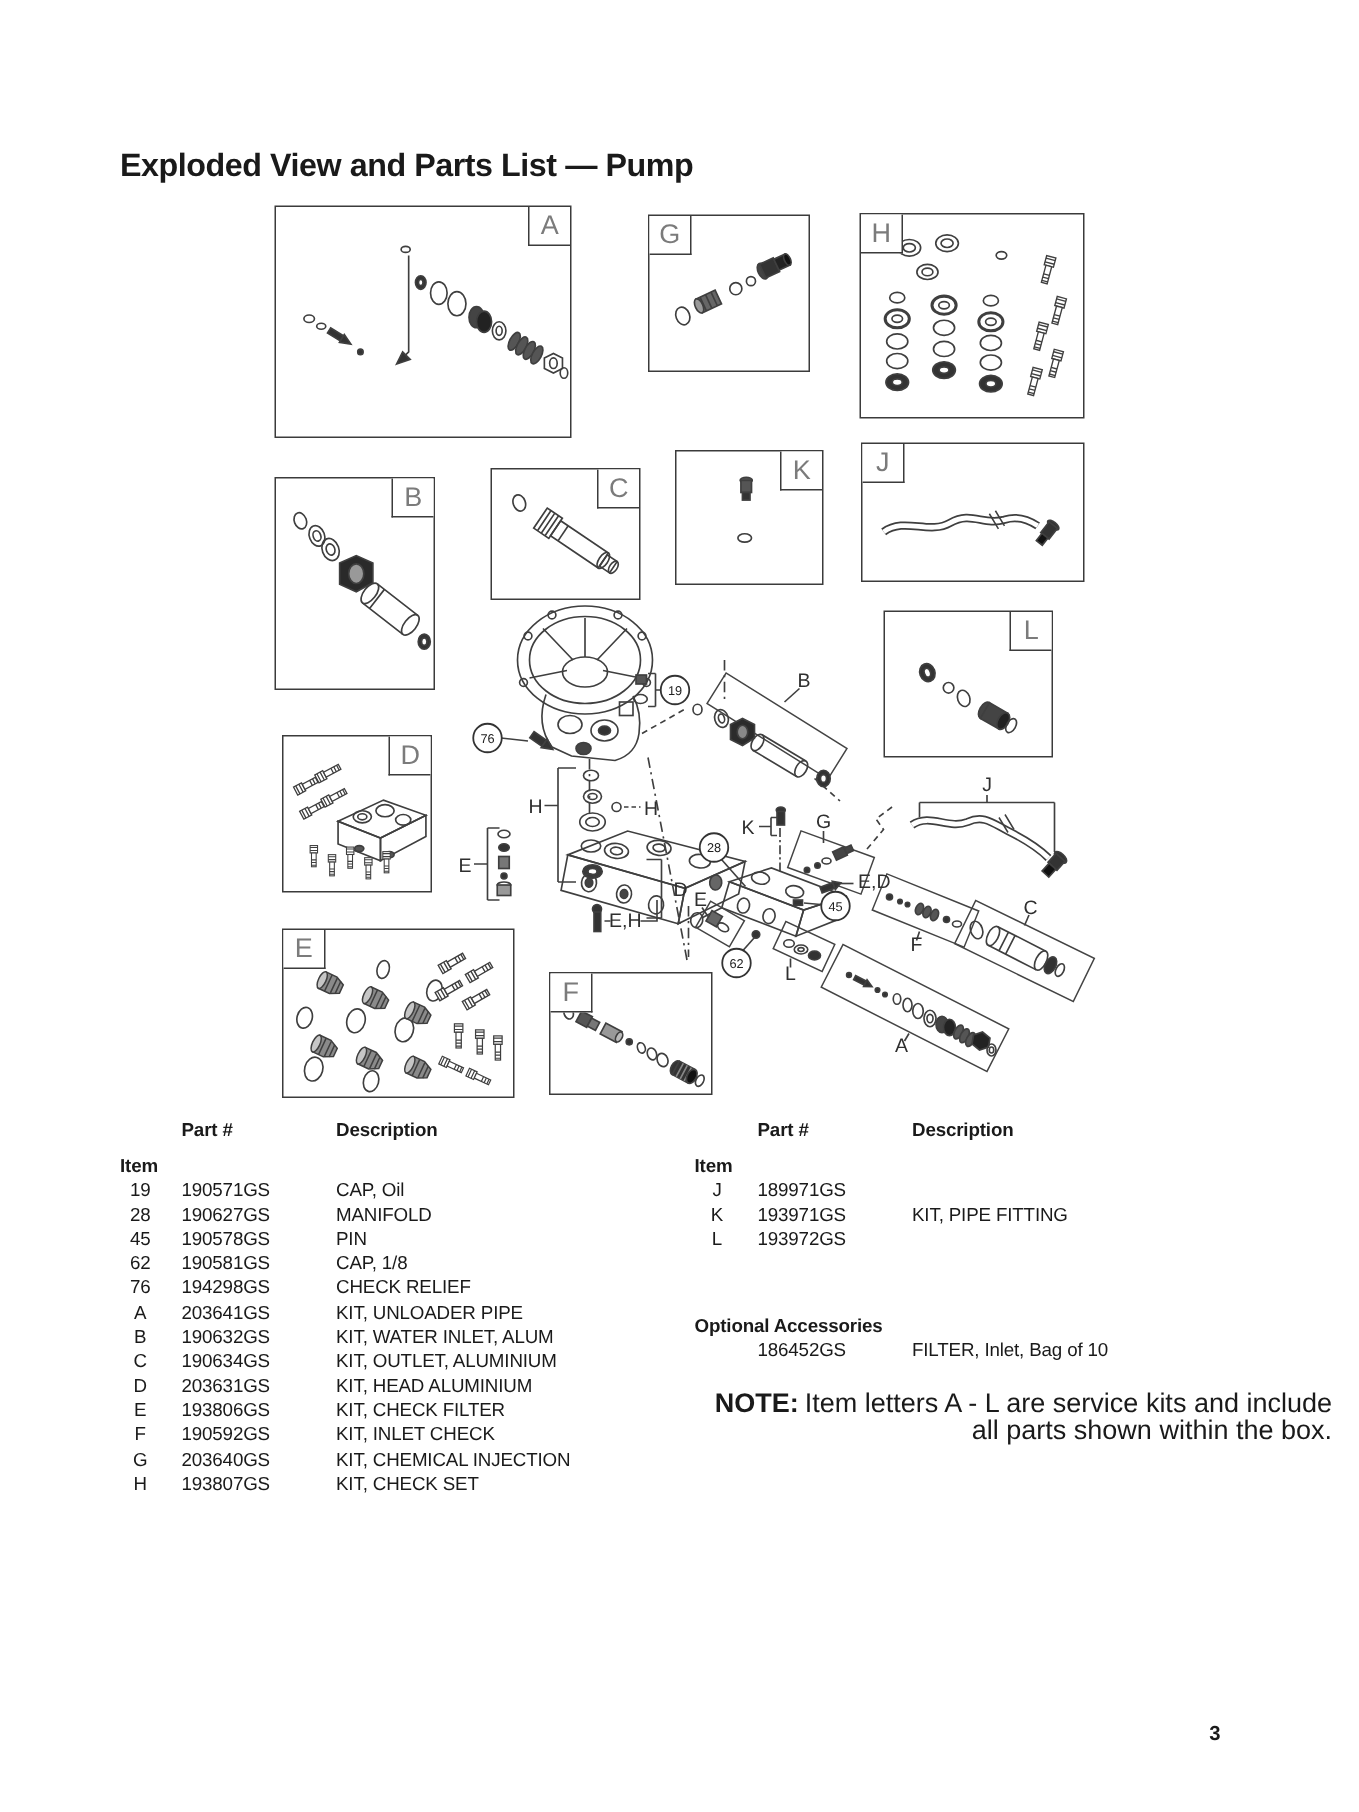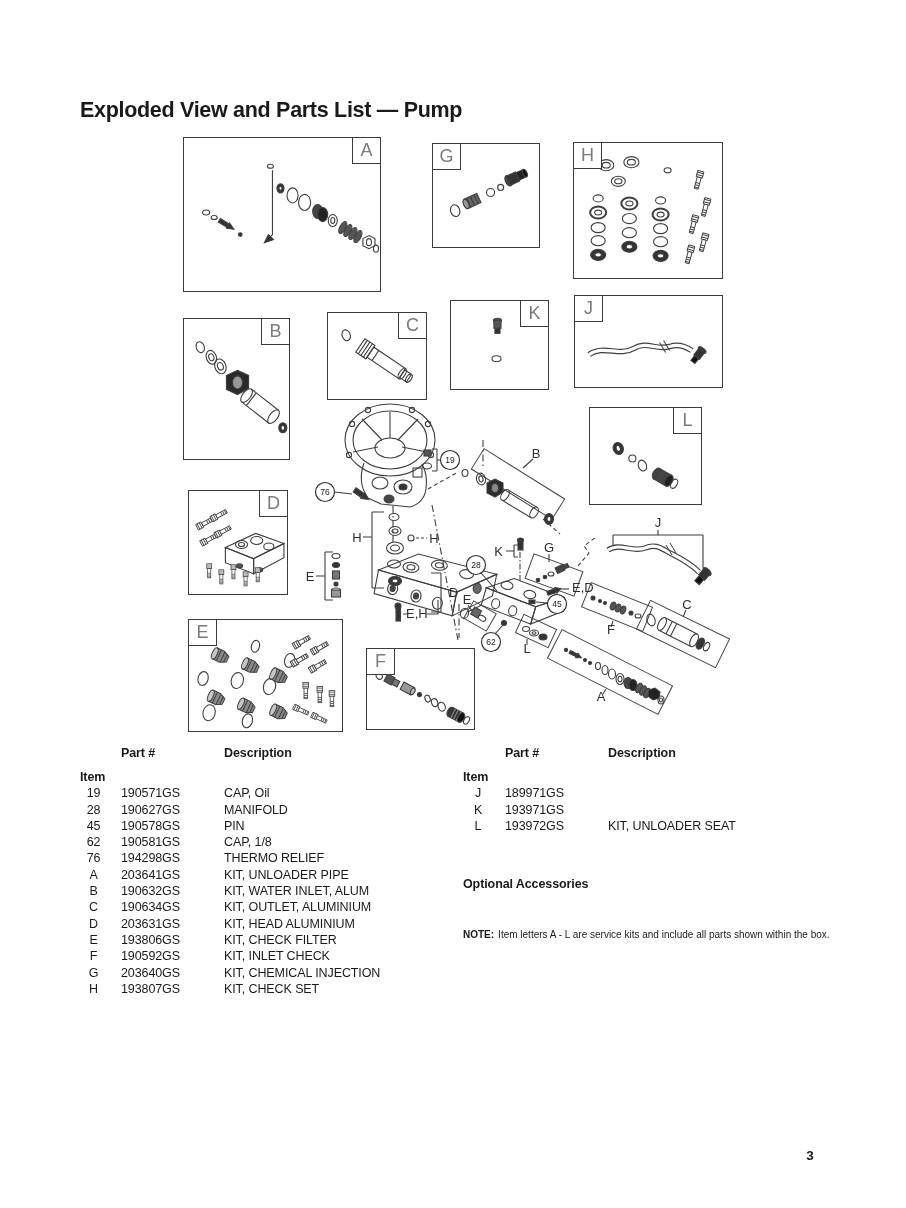--- a/index.html
+++ b/index.html
@@ -20,21 +20,21 @@
   .co-let{font-size:13px;fill:#2f2f2f;}
   
   .ptable{position:absolute;font-size:12.5px;line-height:16.3px;letter-spacing:-0.1px;}
   .prow{display:grid;}
   .ptable.left .prow{grid-template-columns:27px 14px 103px 1fr;}
   .ptable.right .prow{grid-template-columns:30px 12px 103px 1fr;}
   .prow.head span{font-weight:bold;}
   .c-item{text-align:center;}
   .prow.head .c-item{text-align:left;margin-top:24px;}
   .sec-title{font-weight:bold;}
-  .note{position:absolute;left:463px;top:926px;width:425px;font-size:10px;line-height:18px;}
+  .note{position:absolute;left:463px;top:926px;width:425px;font-size:18px;line-height:18px;text-align:right;}
   .note b{margin-right:4px;}
   .pnum{position:absolute;left:790px;top:1148px;width:40px;text-align:center;
         font-size:13.5px;font-weight:bold;}
 </style>
 </head>
 <body>
 
 <svg width="0" height="0" style="position:absolute" aria-hidden="true">
   <defs>
     <g id="g-bolt" stroke="#3f3f3f" stroke-width="1" fill="#fff">
@@ -627,21 +627,21 @@
     <div class="prow">
         <span class="c-item">62</span>
         <span></span>
         <span class="c-part">190581GS</span>
         <span class="c-desc">CAP, 1/8</span>
       </div>
     <div class="prow">
         <span class="c-item">76</span>
         <span></span>
         <span class="c-part">194298GS</span>
-        <span class="c-desc">THERMO RELIEF</span>
+        <span class="c-desc">CHECK RELIEF</span>
       </div>
     <div class="prow">
         <span class="c-item">A</span>
         <span></span>
         <span class="c-part">203641GS</span>
         <span class="c-desc">KIT, UNLOADER PIPE</span>
       </div>
     <div class="prow">
         <span class="c-item">B</span>
         <span></span>
@@ -695,32 +695,38 @@
     </div>
     <div class="prow">
         <span class="c-item">J</span>
         <span></span>
         <span class="c-part">189971GS</span>
       </div>
     <div class="prow">
         <span class="c-item">K</span>
         <span></span>
         <span class="c-part">193971GS</span>
+        <span class="c-desc">KIT, PIPE FITTING</span>
       </div>
     <div class="prow">
         <span class="c-item">L</span>
         <span></span>
         <span class="c-part">193972GS</span>
-        <span class="c-desc">KIT, UNLOADER SEAT</span>
       </div>
   </div>
 
 
   <div class="ptable right" style="left:463px;top:876px;width:425px">
     <div class="sec-title">Optional Accessories</div>
+    <div class="prow">
+        <span class="c-item"></span>
+        <span></span>
+        <span class="c-part">186452GS</span>
+        <span class="c-desc">FILTER, Inlet, Bag of 10</span>
+      </div>
   </div>
 
   <div class="note">
     <b>NOTE:</b><span>Item letters A - L are service kits and include all parts shown within the box.</span>
   </div>
 
   <div class="pnum">3</div>
 
 </div>
 

